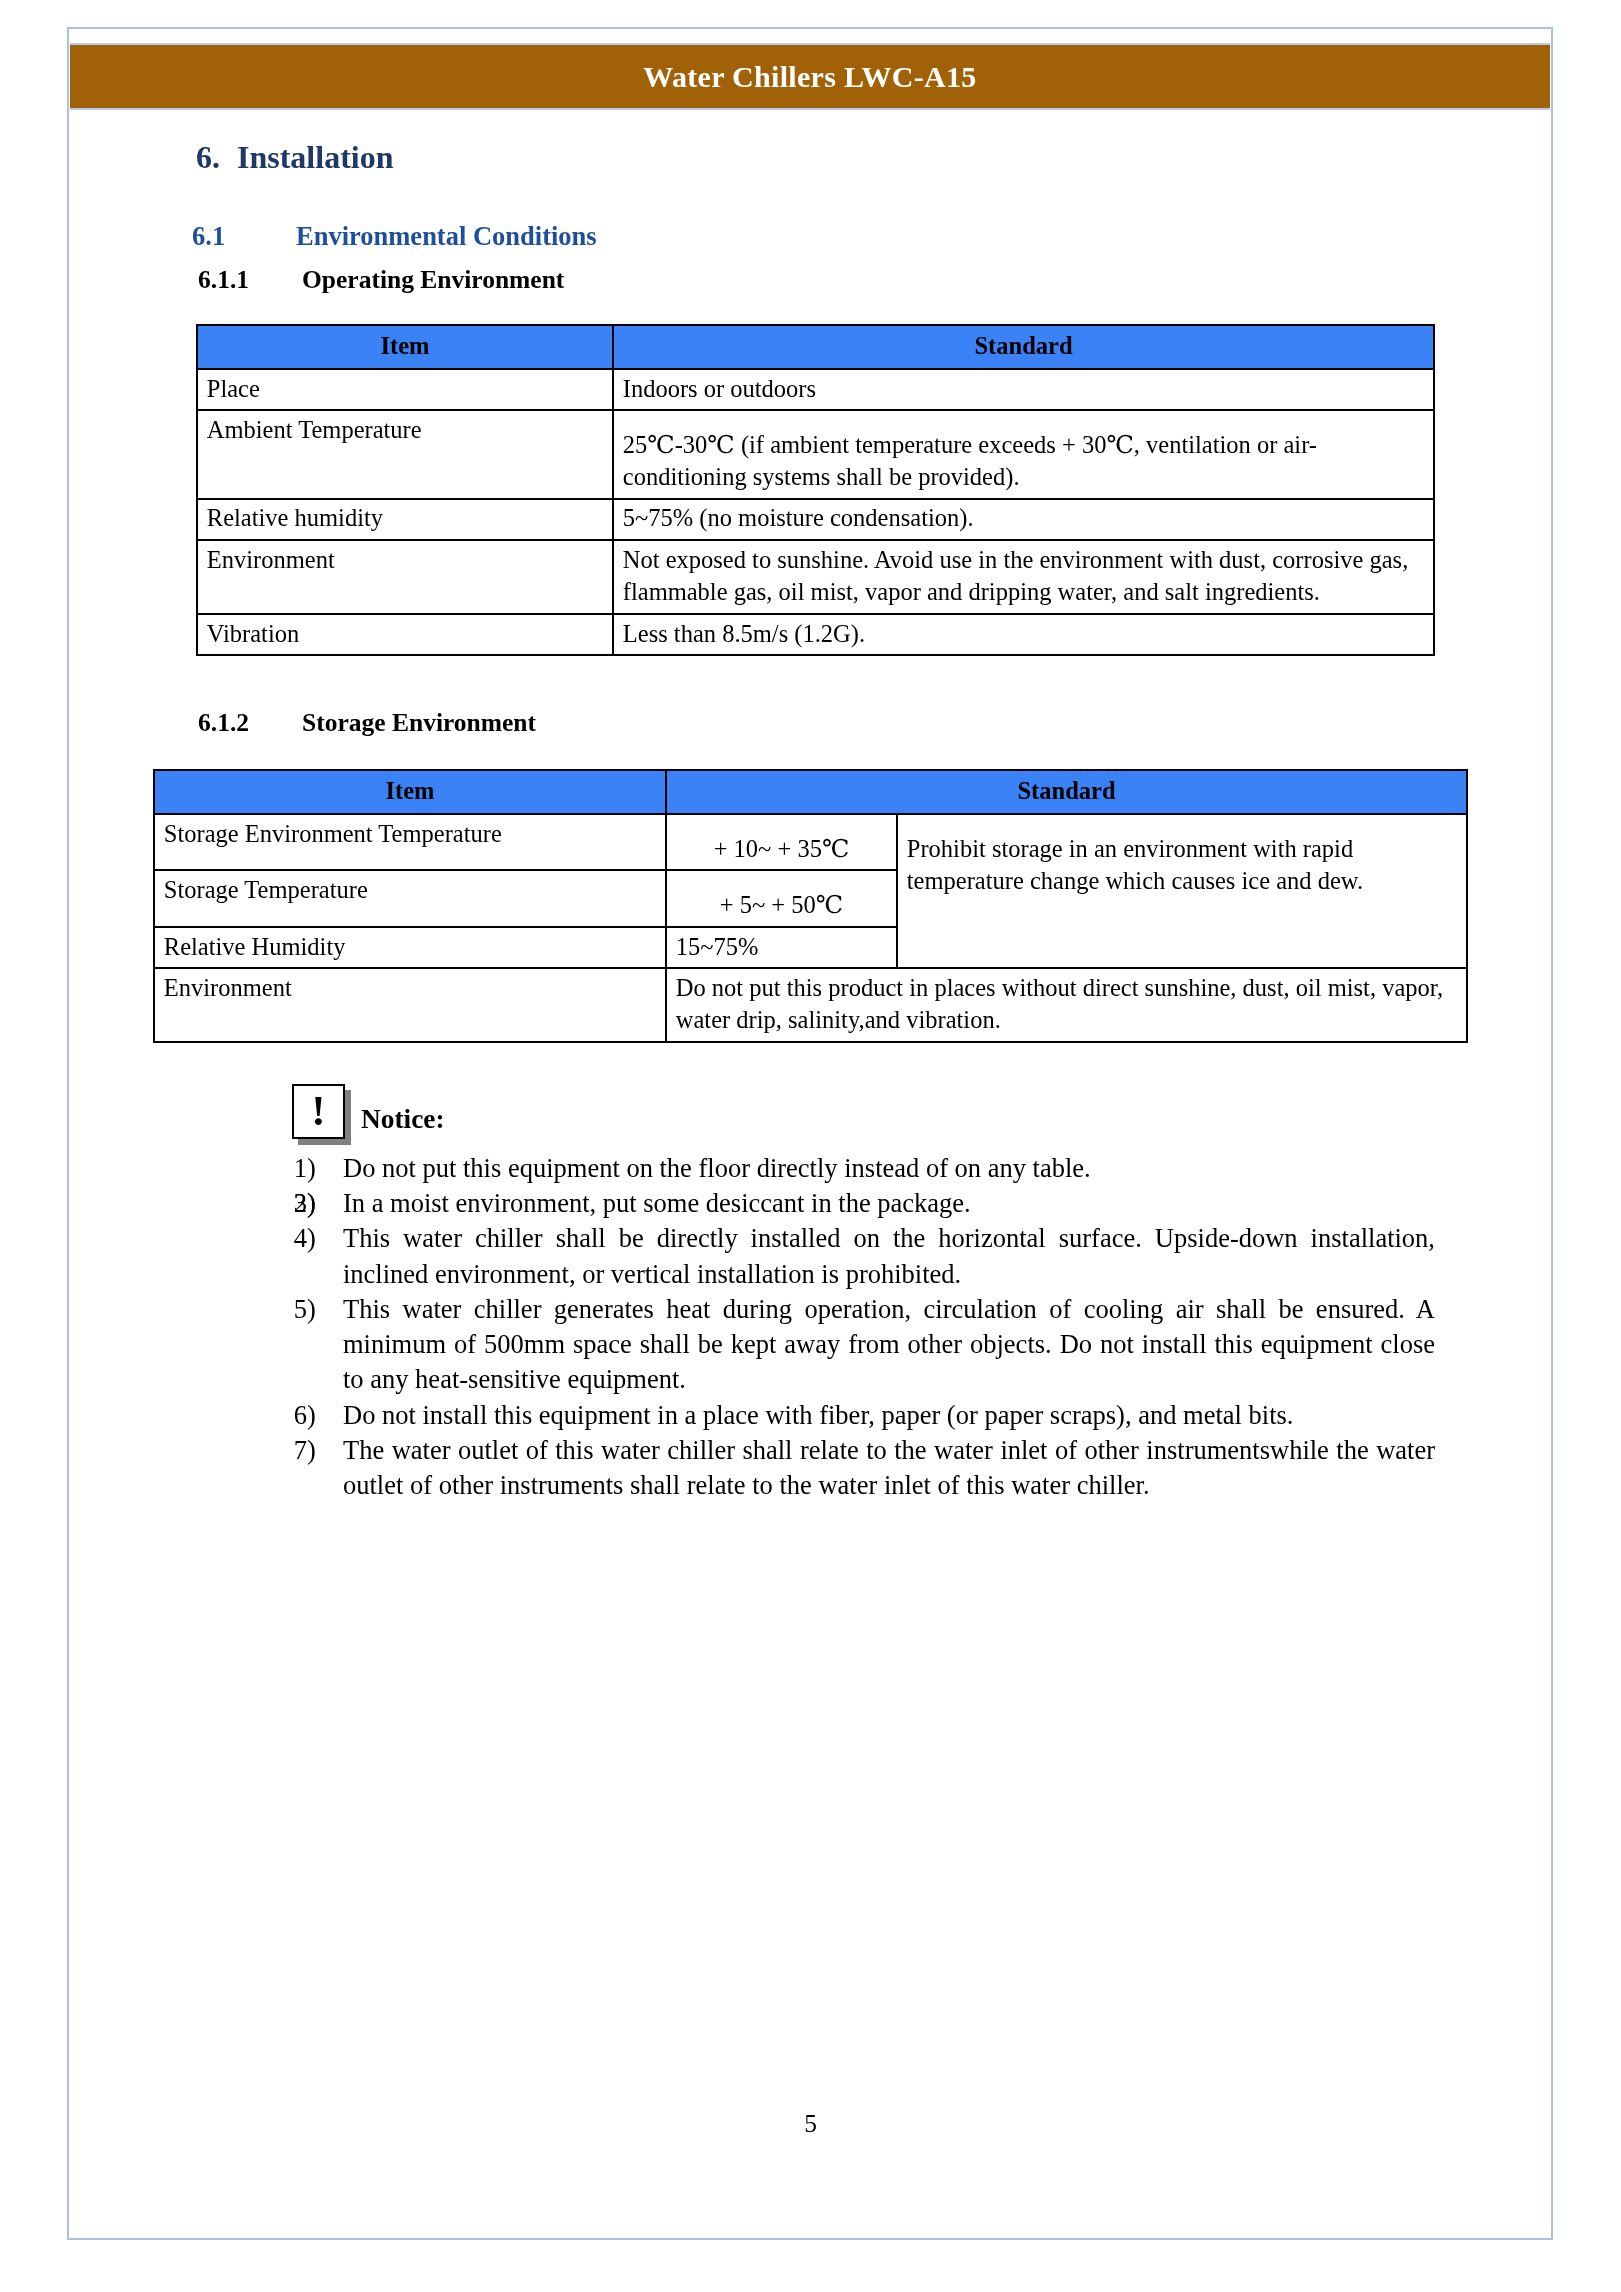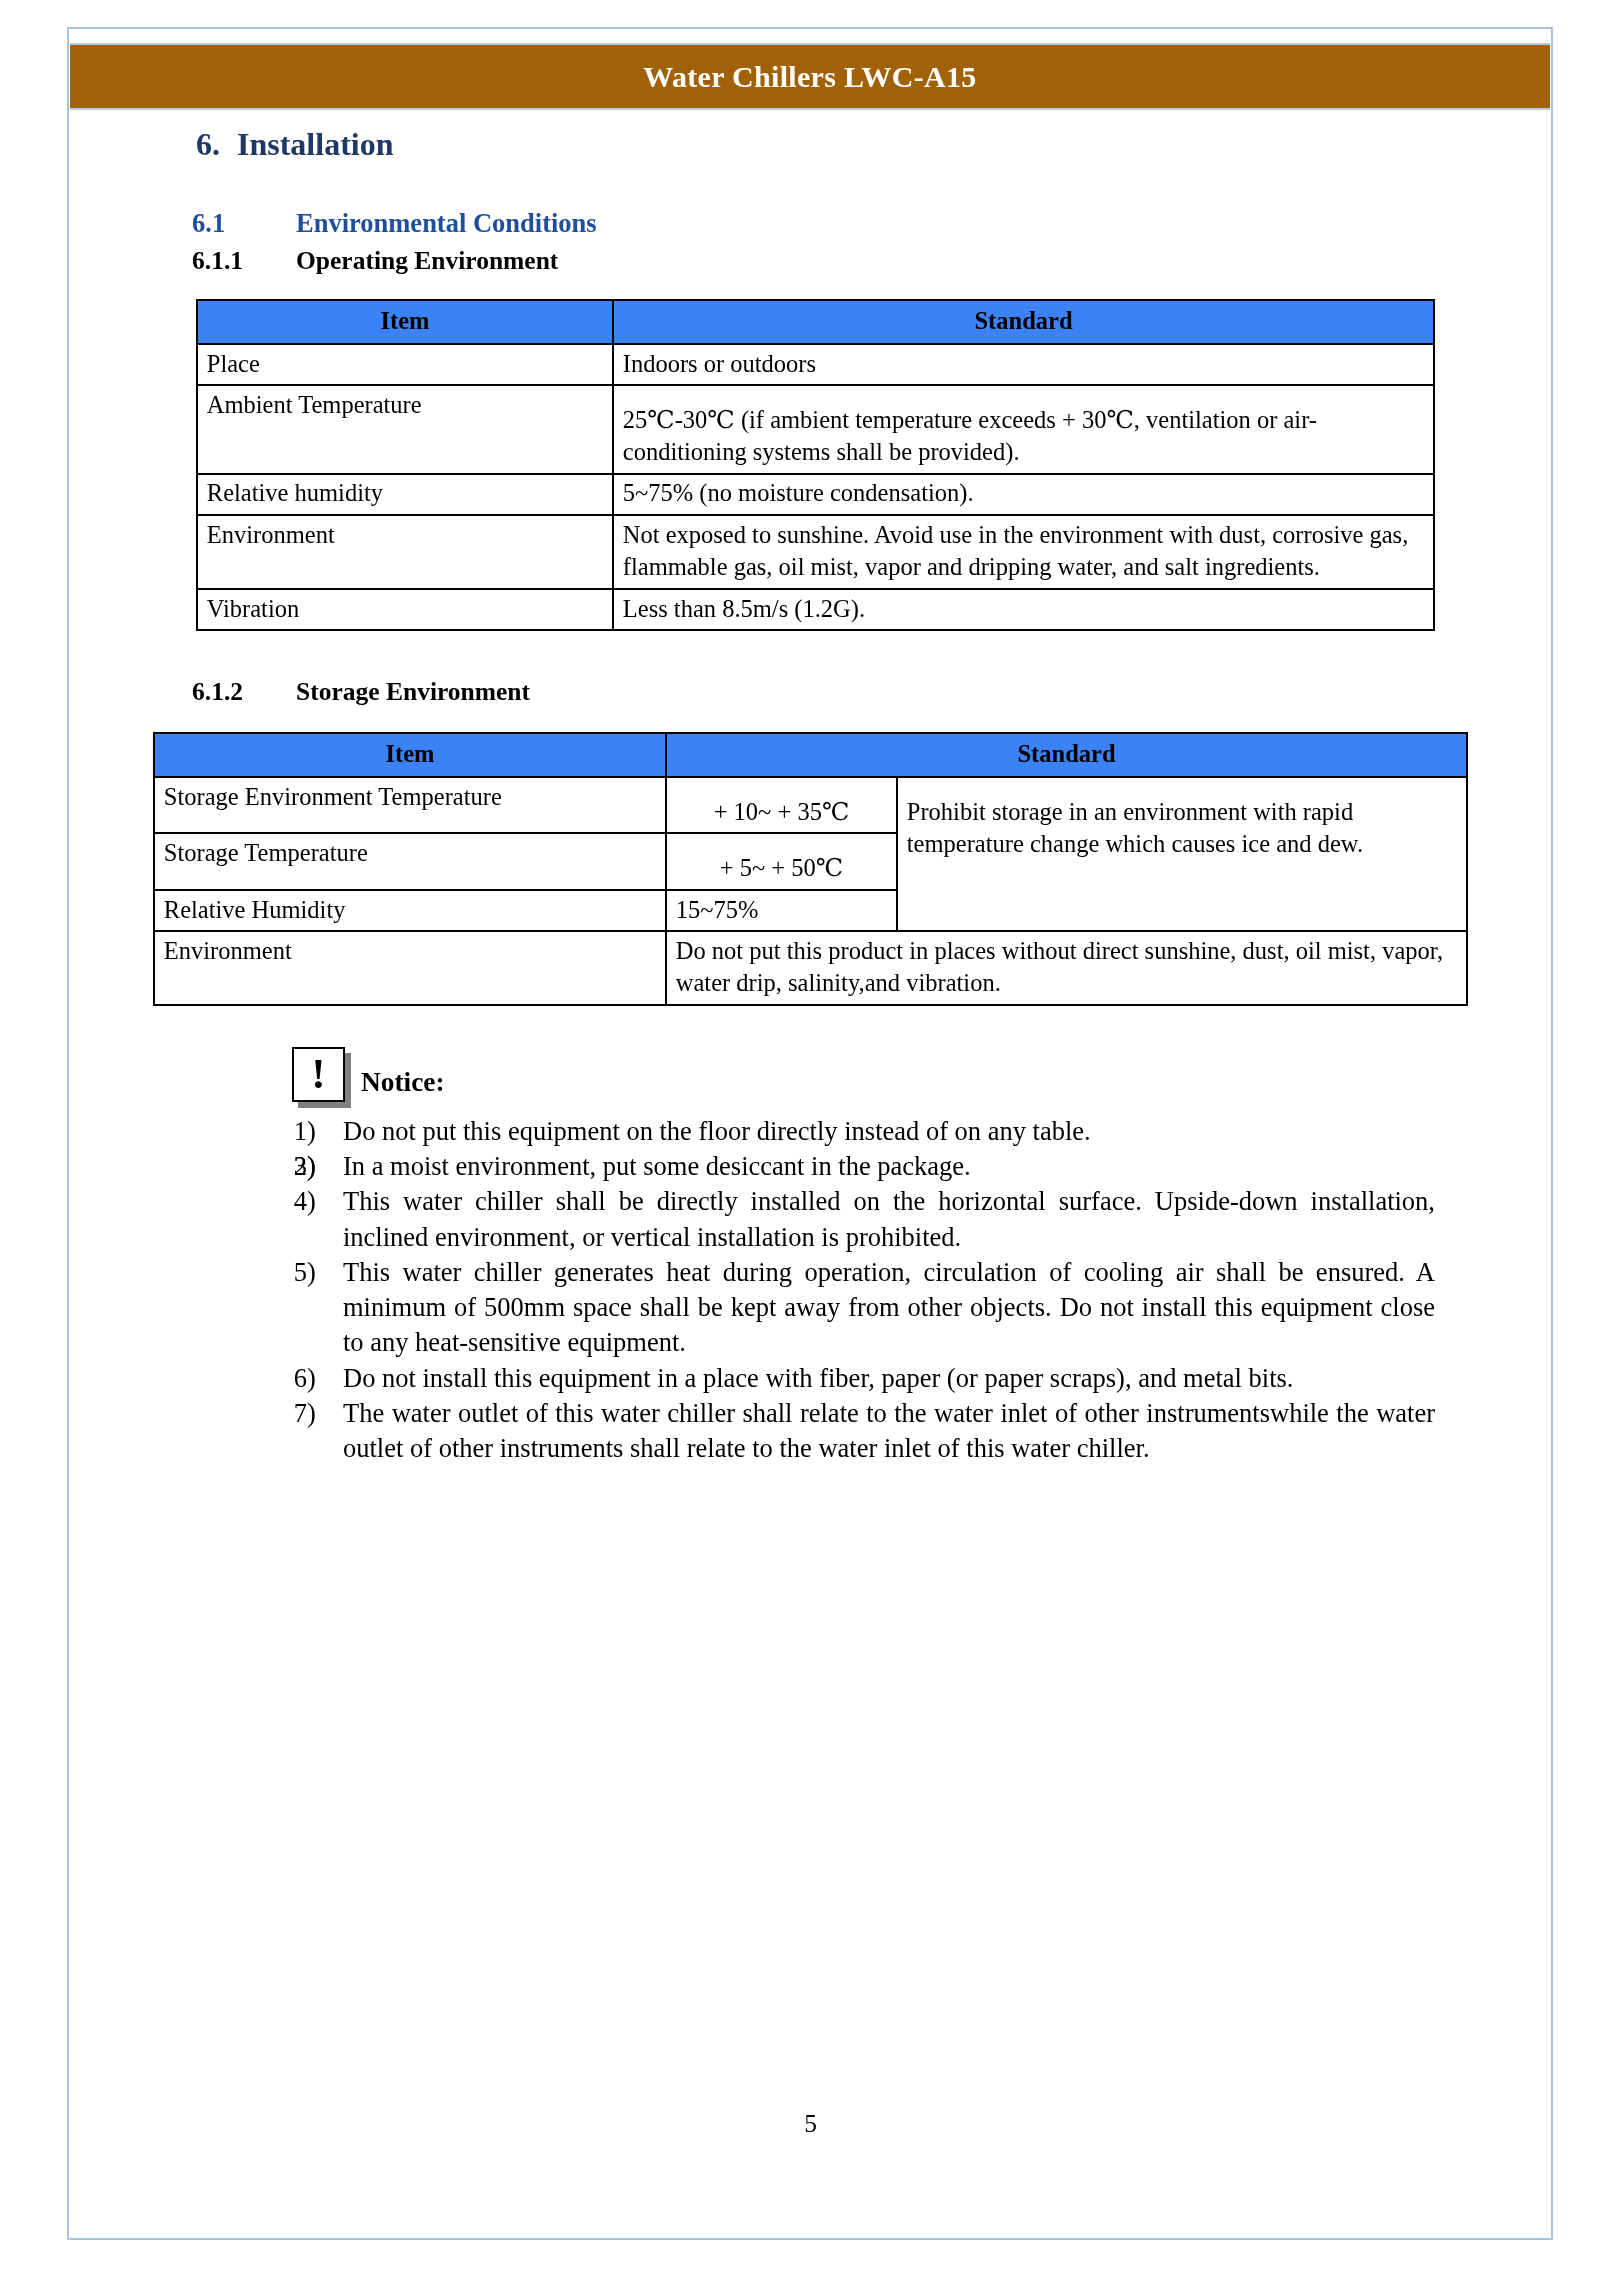--- a/index.html
+++ b/index.html
@@ -54,21 +54,21 @@
     color: #ffffff;
     font-weight: bold;
     font-size: 30px;
     letter-spacing: 0.3px;
   }
 
   
   #content {
     position: absolute;
     left: 0;
-    top: 124px;
+    top: 137px;
     width: 1369px;
   }
 
   .h1 {
     margin: 0;
     padding: 0 0 0 196px;
     color: #1f3864;
     font-weight: bold;
     font-size: 32px;
     line-height: 1.25;
@@ -79,21 +79,21 @@
     margin: 0;
     padding: 43px 0 0 192px;
     color: #1f4e9c;
     font-weight: bold;
     font-size: 26.5px;
     line-height: 1.28;
   }
   .h2 .num { display: inline-block; width: 104px; }
 
   .h3 {
-    margin: 0;
+    margin: 6px;
     padding: 3.9px 0 0 192px;
     color: #000000;
     font-weight: bold;
     font-size: 25.5px;
     line-height: 1.28;
   }
   .h3 .num { display: inline-block; width: 104px; }
 
   .h3.spaced { padding-top: 45px; }
 

